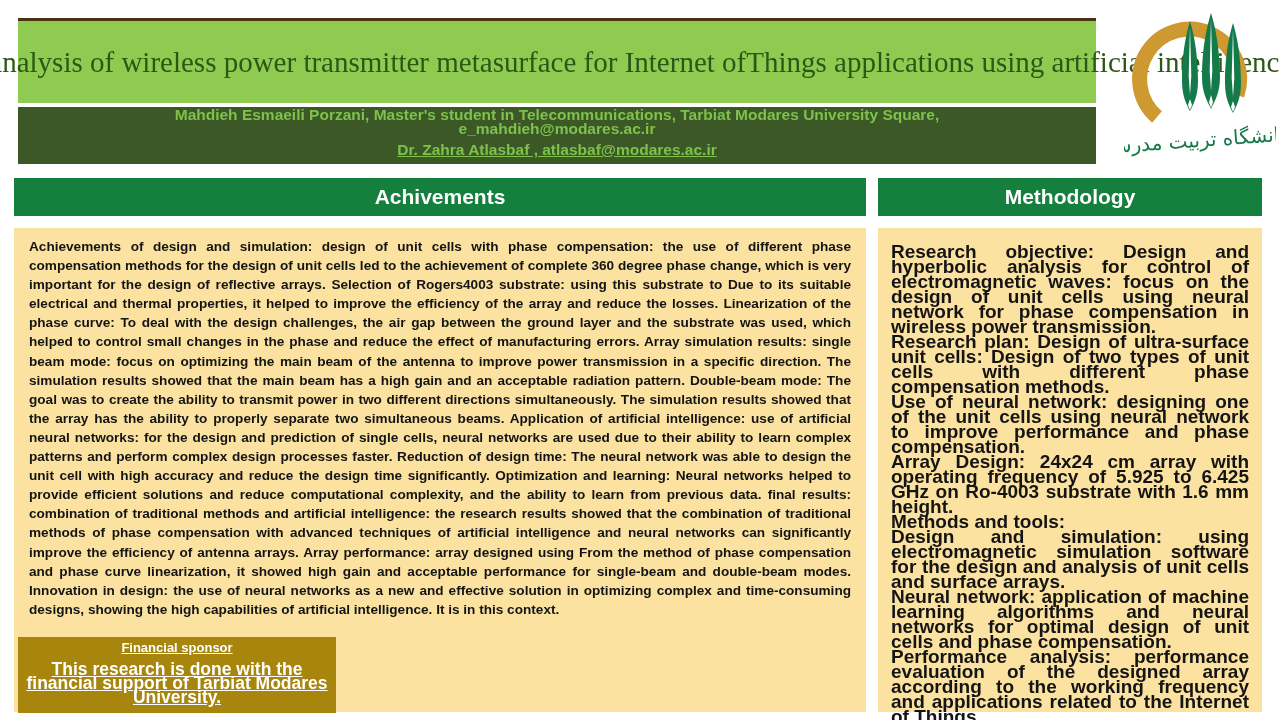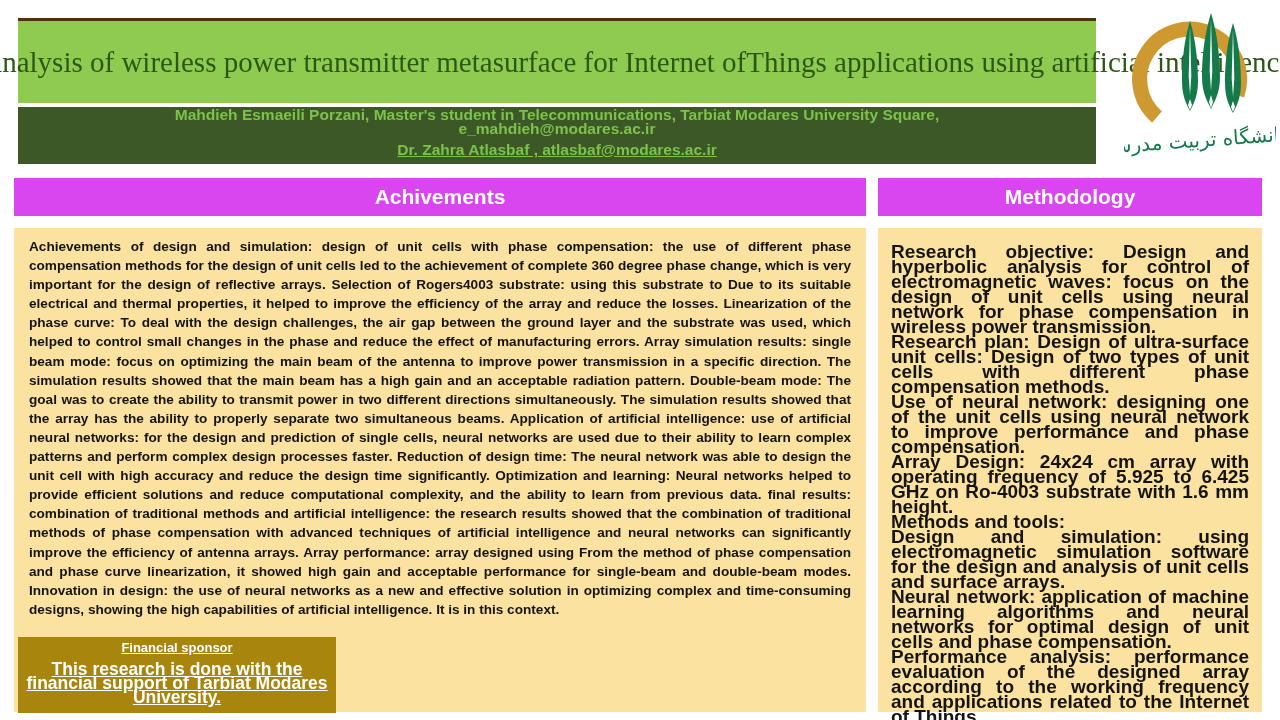--- a/index.html
+++ b/index.html
@@ -55,21 +55,21 @@
   .logo-wrap {
     position: absolute;
     left: 1124px; top: 5px;
     width: 152px; height: 164px;
   }
 
   
   .sec-header {
     position: absolute;
     height: 38px;
-    background: #d946ef;
+    background: #15803d;
     color: #ffffff;
     font-weight: bold;
     font-size: 21px;
     display: flex; align-items: center; justify-content: center;
   }
   .sec-header.left  { left: 14px;  top: 178px; width: 852px; }
   .sec-header.right { left: 878px; top: 178px; width: 384px; }
 
   
   .body-panel {

